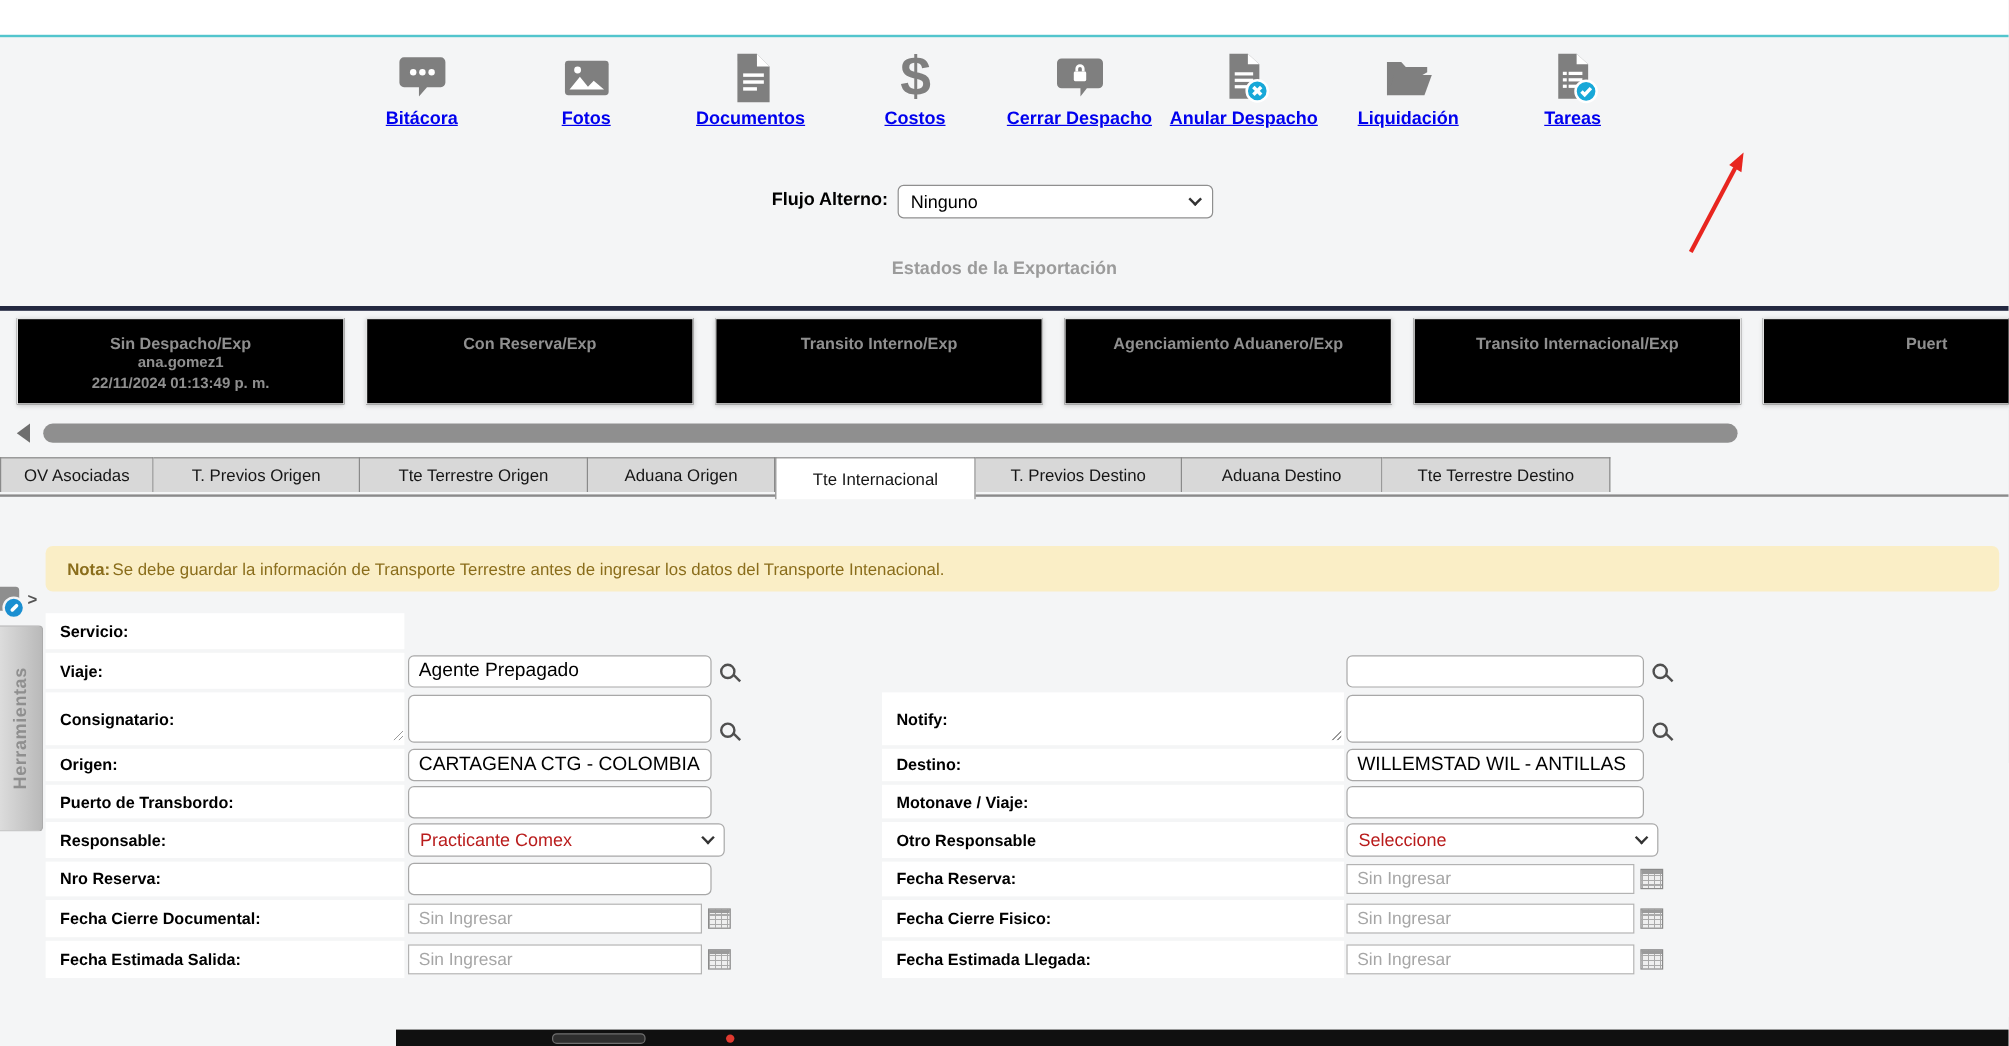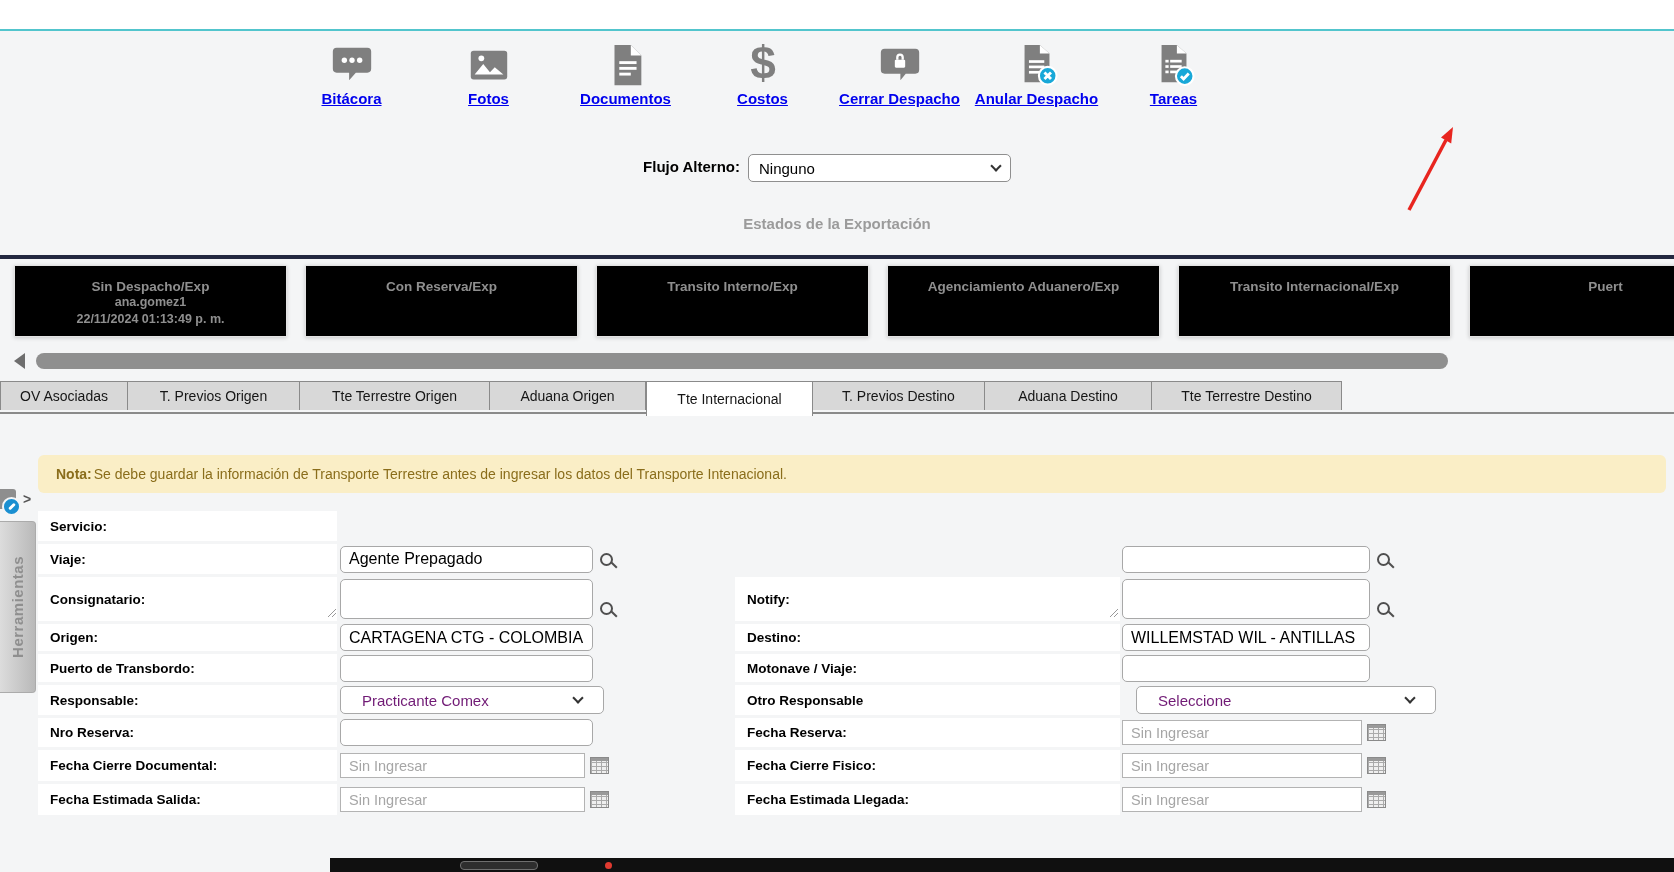--- a/index.html
+++ b/index.html
@@ -86,22 +86,22 @@
   .tin { height:27px; border:1px solid #a8a8a8; border-radius:5px; background:#fff; padding:0 8px;
          font-size:16px; color:#000; font-family:"Liberation Sans",sans-serif; }
   .tin.wl { width:253px; } .tin.wr { width:248px; }
   .tarea { height:40px; border:1px solid #a8a8a8; border-radius:5px; background:#fff; resize:none;
            font-size:15px; padding:3px 8px; font-family:"Liberation Sans",sans-serif; position:relative; }
   .tarea.wl { width:253px; } .tarea.wr { width:248px; }
   .resize-corner { position:absolute; width:10px; height:10px; margin-left:-14px; align-self:flex-end; margin-bottom:4px;
                    background:repeating-linear-gradient(135deg, transparent 0 2px, #999 2px 3px);
                    clip-path:polygon(100% 0, 100% 100%, 0 100%); pointer-events:none; }
   .selbox { height:28px; border:1px solid #a8a8a8; border-radius:5px; background:#fff; display:flex;
-            align-items:center; padding:0 21px; font-size:15px; color:#701a75; cursor:pointer; }
-  .selbox.wl { width:264px; } .selbox.wr { width:300px;margin-left:14px; }
+            align-items:center; padding:0 9px; font-size:15px; color:#b91c1c; cursor:pointer; }
+  .selbox.wl { width:264px; } .selbox.wr { width:260px; }
   .selbox .grow { flex:1; }
   .din { height:25px; border:1px solid #b3b3b3; background:#fff; padding:0 8px; font-size:14.5px;
          font-family:"Liberation Sans",sans-serif; color:#4d7c0f; }
   .din.wl { width:245px; } .din.wr { width:240px; }
   .din::placeholder { color:#a6a6a6; opacity:1; }
   .mag { width:13px; height:13px; border:2px solid #4f4f4f; border-radius:50%; position:relative;
          margin-left:7px; cursor:pointer; flex:0 0 auto; }
   .mag.low { align-self:flex-end; margin-bottom:6px; }
   .mag::after { content:""; position:absolute; width:8px; height:2px; background:#4f4f4f;
                 transform:rotate(45deg); right:-7px; bottom:-2px; }
@@ -195,20 +195,29 @@
             <rect x="7.8" y="12.3" width="8" height="1.4" fill="#fff"></rect>
             <rect x="7.8" y="15.1" width="5.5" height="1.4" fill="#fff"></rect>
             <circle cx="17.6" cy="17.6" r="4.6" fill="#18a8d8" stroke="#fff" stroke-width="1.1"></circle>
             <path d="M15.9 15.9l3.4 3.4M19.3 15.9l-3.4 3.4" stroke="#fff" stroke-width="1.5"></path>
           </svg>
       </span>
       <span class="tool-label">Anular Despacho</span>
     </div>
 
 
+    <div class="tool-item">
+      <span>
+        <svg width="46" height="46" viewBox="0 0 24 24">
+            <path d="M2.5 19.5V5h6.2l2 2.2H20v2.3" fill="#7f7f7f"></path>
+            <path d="M2.5 19.5l3.2-8.8H22l-3.2 8.8z" fill="#7f7f7f"></path>
+          </svg>
+      </span>
+      <span class="tool-label">Liquidación</span>
+    </div>
 
     <div class="tool-item">
       <span>
         <svg width="46" height="46" viewBox="0 0 24 24">
             <path d="M5.5 1.5h8L18.5 6v15H5.5z" fill="#7f7f7f"></path>
             <path d="M13.5 1.5L18.5 6h-5z" fill="#fff"></path>
             <rect x="7.5" y="9.3" width="1.7" height="1.4" fill="#fff"></rect>
             <rect x="10" y="9.3" width="6" height="1.4" fill="#fff"></rect>
             <rect x="7.5" y="12.1" width="1.7" height="1.4" fill="#fff"></rect>
             <rect x="10" y="12.1" width="6" height="1.4" fill="#fff"></rect>

